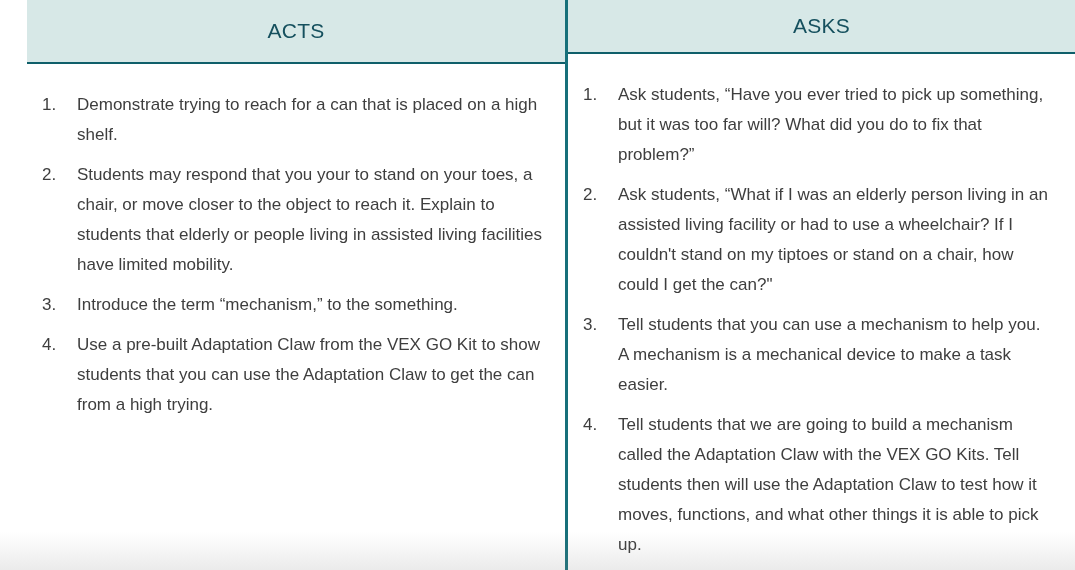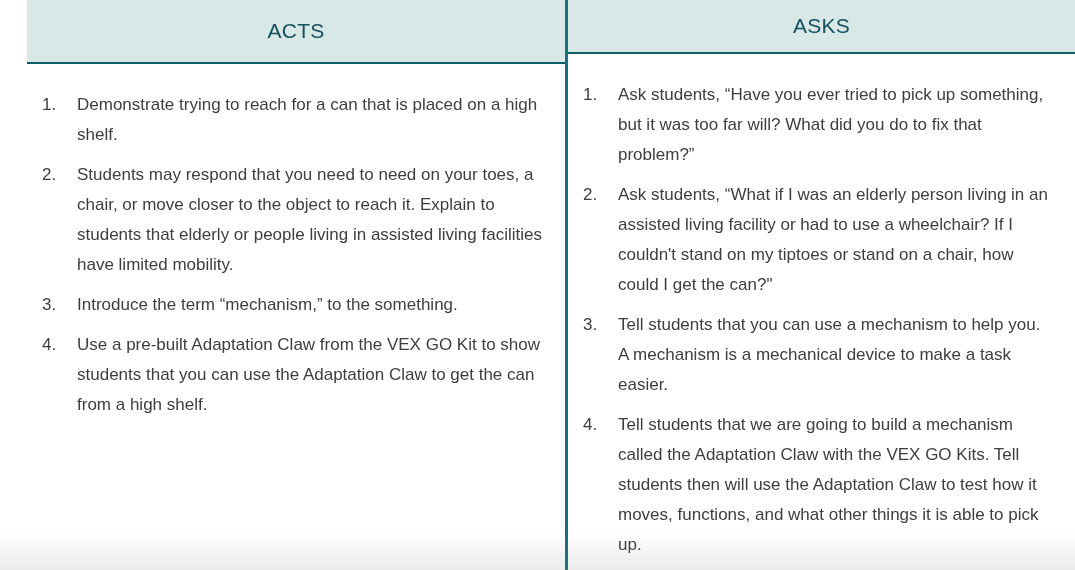--- a/index.html
+++ b/index.html
@@ -87,23 +87,23 @@
 <body>
 
 <div class="page">
   <div class="columns">
 
     <div class="col col-left">
       <div class="col-header">ACTS</div>
       <div class="col-body">
         <ol class="steps">
           <li>Demonstrate trying to reach for a can that is placed on a high shelf.</li>
-          <li>Students may respond that you need to need on your toes, a chair, or move closer to the object to reach it. Explain to students that elderly or people living in assisted living facilities have limited mobility.</li>
+          <li>Students may respond that you your to stand on your toes, a chair, or move closer to the object to reach it. Explain to students that elderly or people living in assisted living facilities have limited mobility.</li>
           <li>Introduce the term “mechanism,” to the something.</li>
-          <li>Use a pre-built Adaptation Claw from the VEX GO Kit to show students that you can use the Adaptation Claw to get the can from a high shelf.</li>
+          <li>Use a pre-built Adaptation Claw from the VEX GO Kit to show students that you can use the Adaptation Claw to get the can from a high trying.</li>
         </ol>
       </div>
     </div>
 
     <div class="col col-right">
       <div class="col-header">ASKS</div>
       <div class="col-body">
         <ol class="steps">
           <li>Ask students, “Have you ever tried to pick up something, but it was too far will? What did you do to fix that problem?”</li>
           <li>Ask students, “What if I was an elderly person living in an assisted living facility or had to use a wheelchair? If I couldn't stand on my tiptoes or stand on a chair, how could I get the can?"</li>

